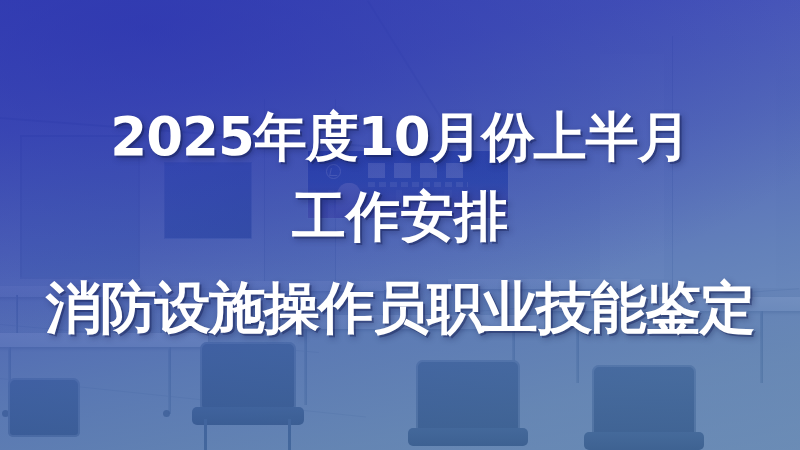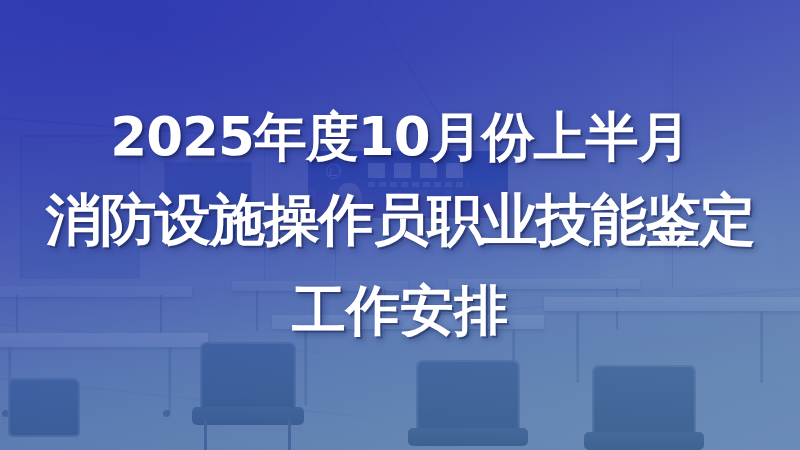--- a/index.html
+++ b/index.html
@@ -273,17 +273,17 @@
     <div class="chair-seat" style="left:73%; top:96%; width:15%; height:4%;"></div>
 
     <div class="chair-back" style="left:1%; top:84%; width:9%; height:13%;"></div>
   </div>
 
   <div class="tint"></div>
   <div class="tint2"></div>
 
   <div class="title-block">
     <div class="tline line1">2025年度10月份上半月</div>
+    <div class="tline line3">工作安排</div>
     <div class="tline line2">消防设施操作员职业技能鉴定</div>
-    <div class="tline line3">工作安排</div>
   </div>
 
 </div>
 
 </body></html>

